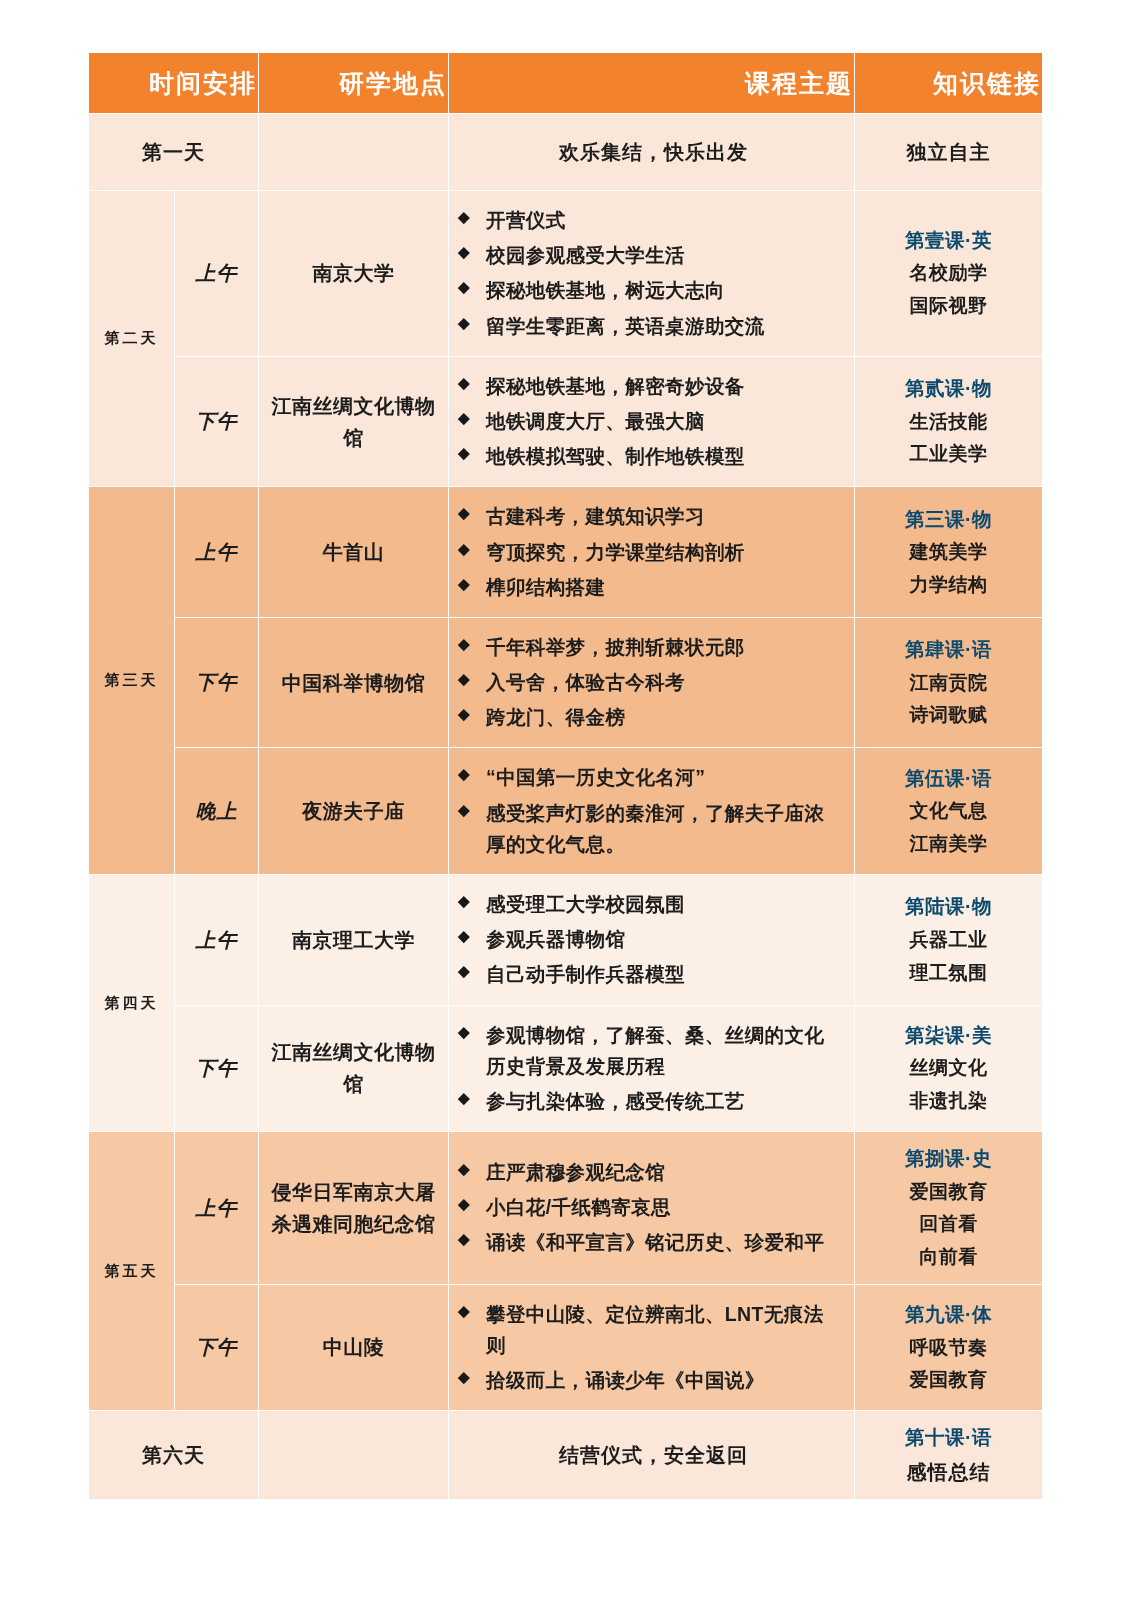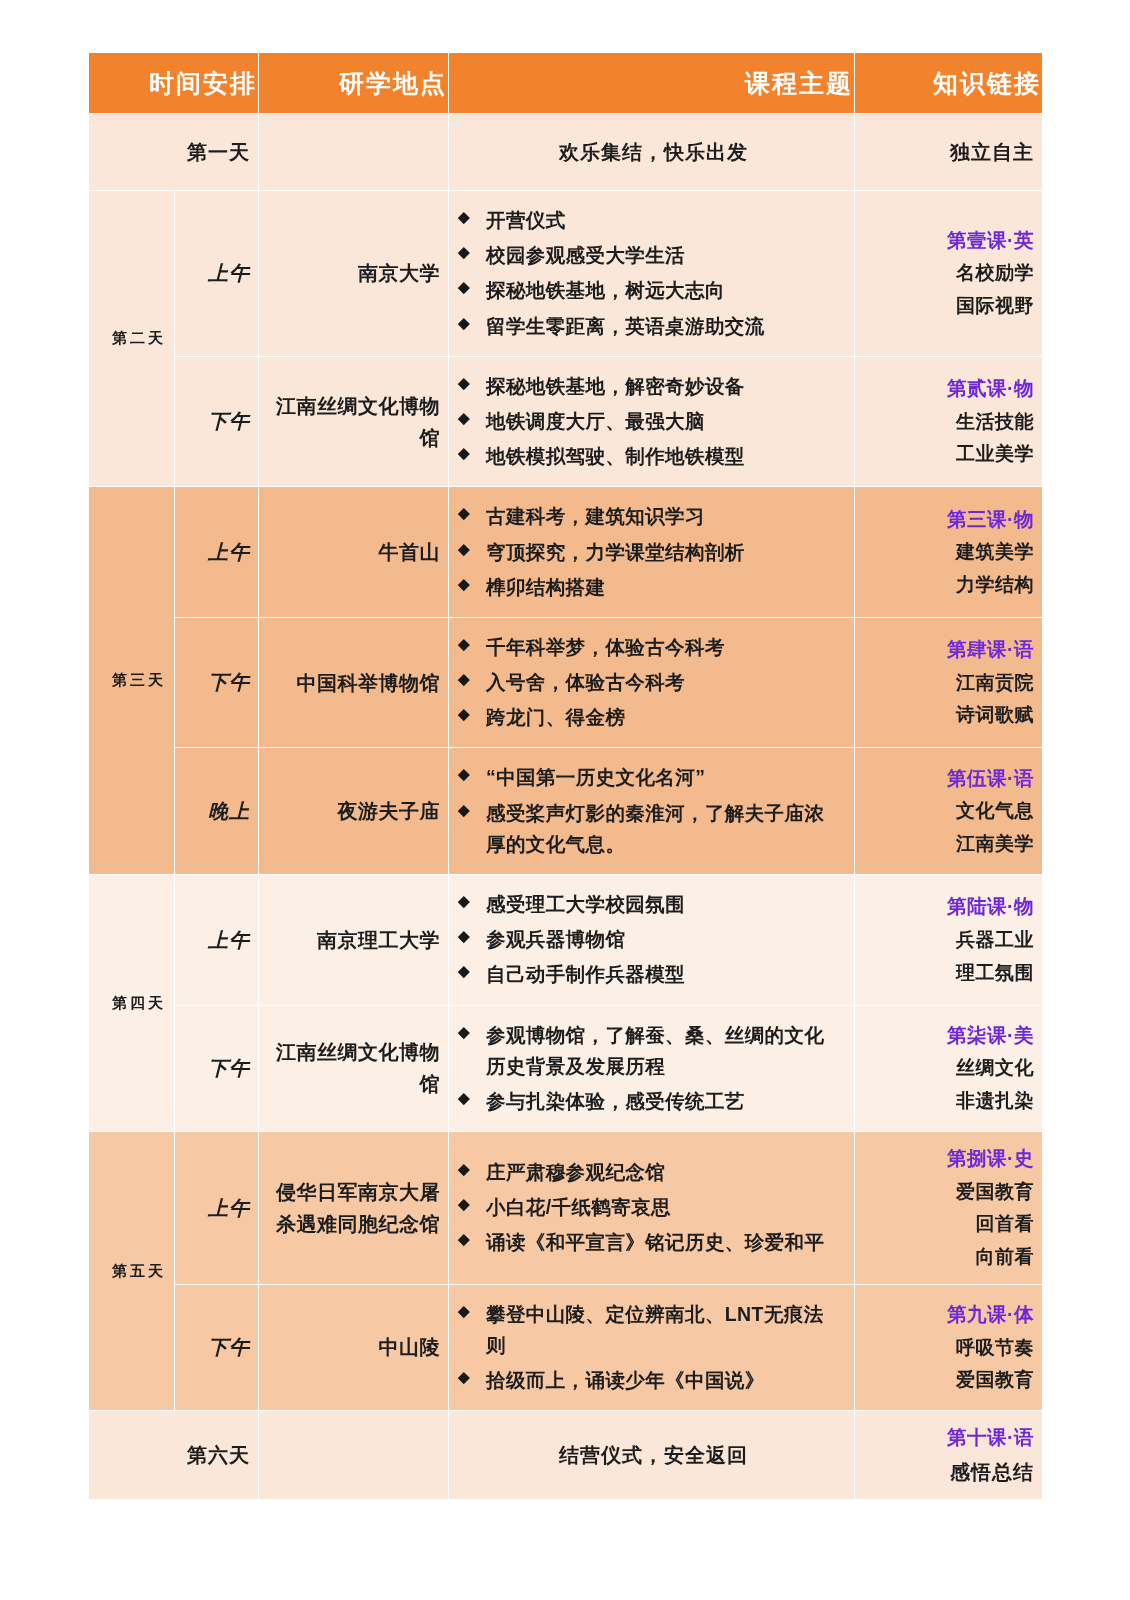--- a/index.html
+++ b/index.html
@@ -44,21 +44,21 @@
     border: 1px solid #ffffff;
     font-weight: bold;
   }
   td {
     border: 1px solid #ffffff;
     vertical-align: middle;
     font-size: 19px;
     line-height: 1.62;
     color: #1d1d1d;
     padding: 10px 8px;
-    text-align: right;
+    text-align: center;
     font-weight: bold;
   }
   
   .shade-a { background: #FBE7DA; }   
   .shade-b { background: #F3BA8E; }   
   .shade-c { background: #FCEFE6; margin-top: 16px; }   
   .shade-d { background: #F6C9A4; }
 
   .day-cell {
     font-size: 15px;
@@ -104,21 +104,21 @@
     top: 0px;
     font-size: 15px;
     color: #181818;
   }
   .link-cell {
     font-size: 19px;
     line-height: 1.72;
     letter-spacing: 0.5px;
   }
   .link-title {
-    color: #6d28d9;
+    color: #0c4a6e;
     display: block;
     font-size: 19.5px;
     letter-spacing: 0.5px;
   }
   .link-line { display: block; }
   .simple-row td {
     height: 56px;
     font-size: 20px;
     letter-spacing: 1px;
   }
@@ -202,21 +202,21 @@
             <span class="link-title">第三课·物</span>
             <span class="link-line">建筑美学</span>
             <span class="link-line">力学结构</span>
           </td>
         </tr>
         <tr>
           <td class="part-cell shade-b">下午</td>
           <td class="place-cell shade-b">中国科举博物馆</td>
           <td class="theme-cell shade-b">
             <ul class="bullets">
-              <li>千年科举梦，体验古今科考</li>
+              <li>千年科举梦，披荆斩棘状元郎</li>
               <li>入号舍，体验古今科考</li>
               <li>跨龙门、得金榜</li>
             </ul>
           </td>
           <td class="link-cell shade-b">
             <span class="link-title">第肆课·语</span>
             <span class="link-line">江南贡院</span>
             <span class="link-line">诗词歌赋</span>
           </td>
         </tr>

